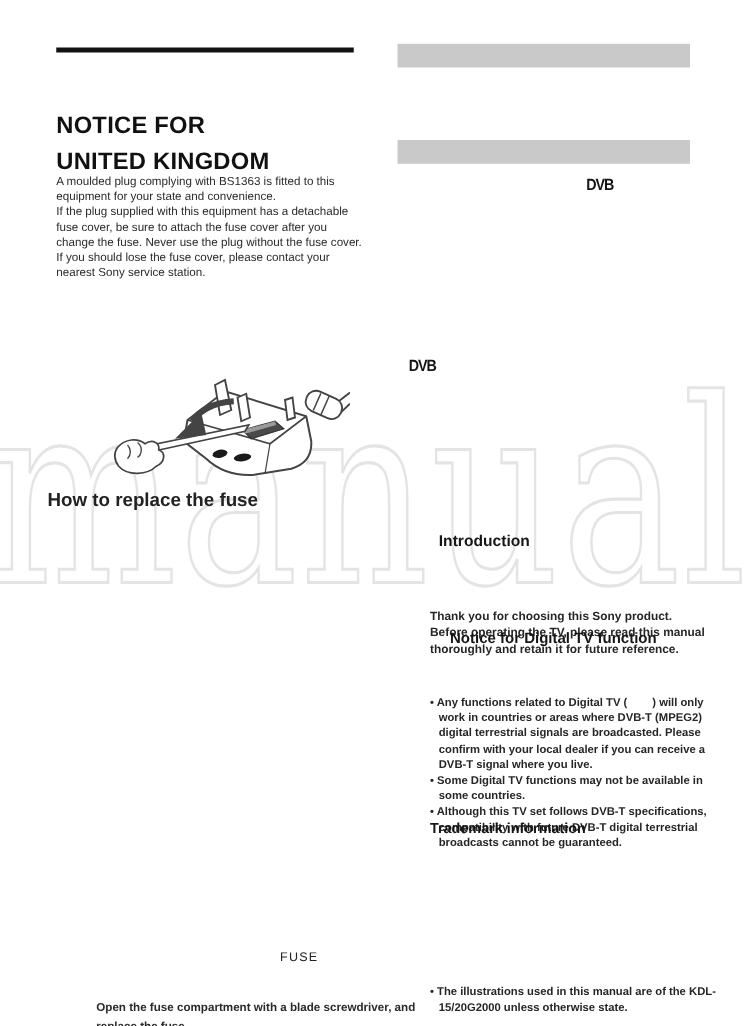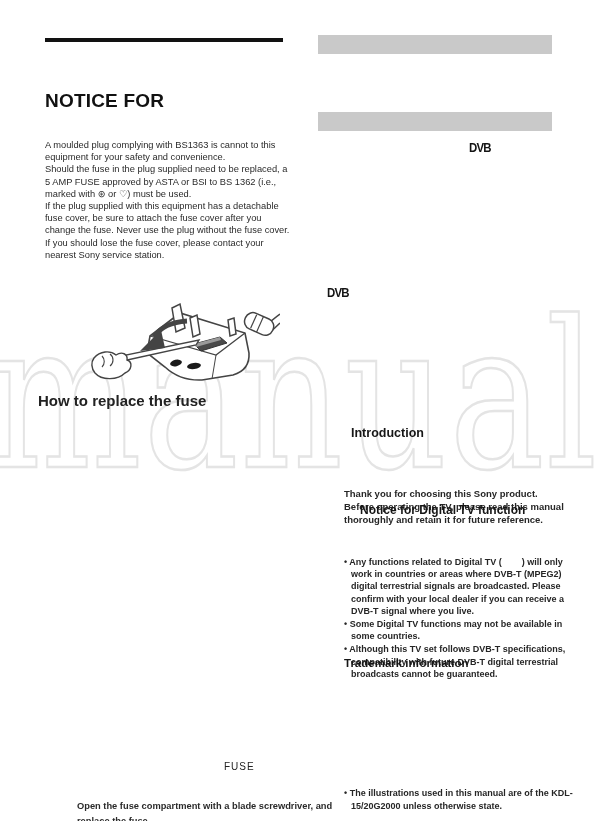--- a/index.html
+++ b/index.html
@@ -105,25 +105,25 @@
   <div class="watermark">
     <span class="wm-outline">manual</span><span class="wm-filled">i</span>
   </div>
 
   <div class="layer">
 
     <div class="black-rule"></div>
 
     <div class="page-title">
       <div>NOTICE FOR</div>
+      <div>UNITED KINGDOM</div>
     </div>
 
     <div class="plug-body-text">
-      <p>A moulded plug complying with BS1363 is cannot to this equipment for your safety and convenience.</p>
-      <p>Should the fuse in the plug supplied need to be replaced, a 5 AMP FUSE approved by ASTA or BSI to BS 1362 (i.e., marked with ⊛ or ♡) must be used.</p>
+      <p>A moulded plug complying with BS1363 is fitted to this equipment for your state and convenience.</p>
       <p>If the plug supplied with this equipment has a detachable fuse cover, be sure to attach the fuse cover after you change the fuse. Never use the plug without the fuse cover. If you should lose the fuse cover, please contact your nearest Sony service station.</p>
     </div>
 
     <svg class="plug-figure" viewBox="0 0 190 92">
 
       <path d="M176,29 C181,25 186,21 190,18" fill="none" stroke="#444" stroke-width="1.5"></path>
       <path d="M179,37 C184,33 188,29 190,27" fill="none" stroke="#444" stroke-width="1.5"></path>
 
       <g transform="rotate(24 168 28)">
         <rect x="154" y="19" width="30" height="17" rx="8" fill="#ffffff" stroke="#444" stroke-width="1.5"></rect>

